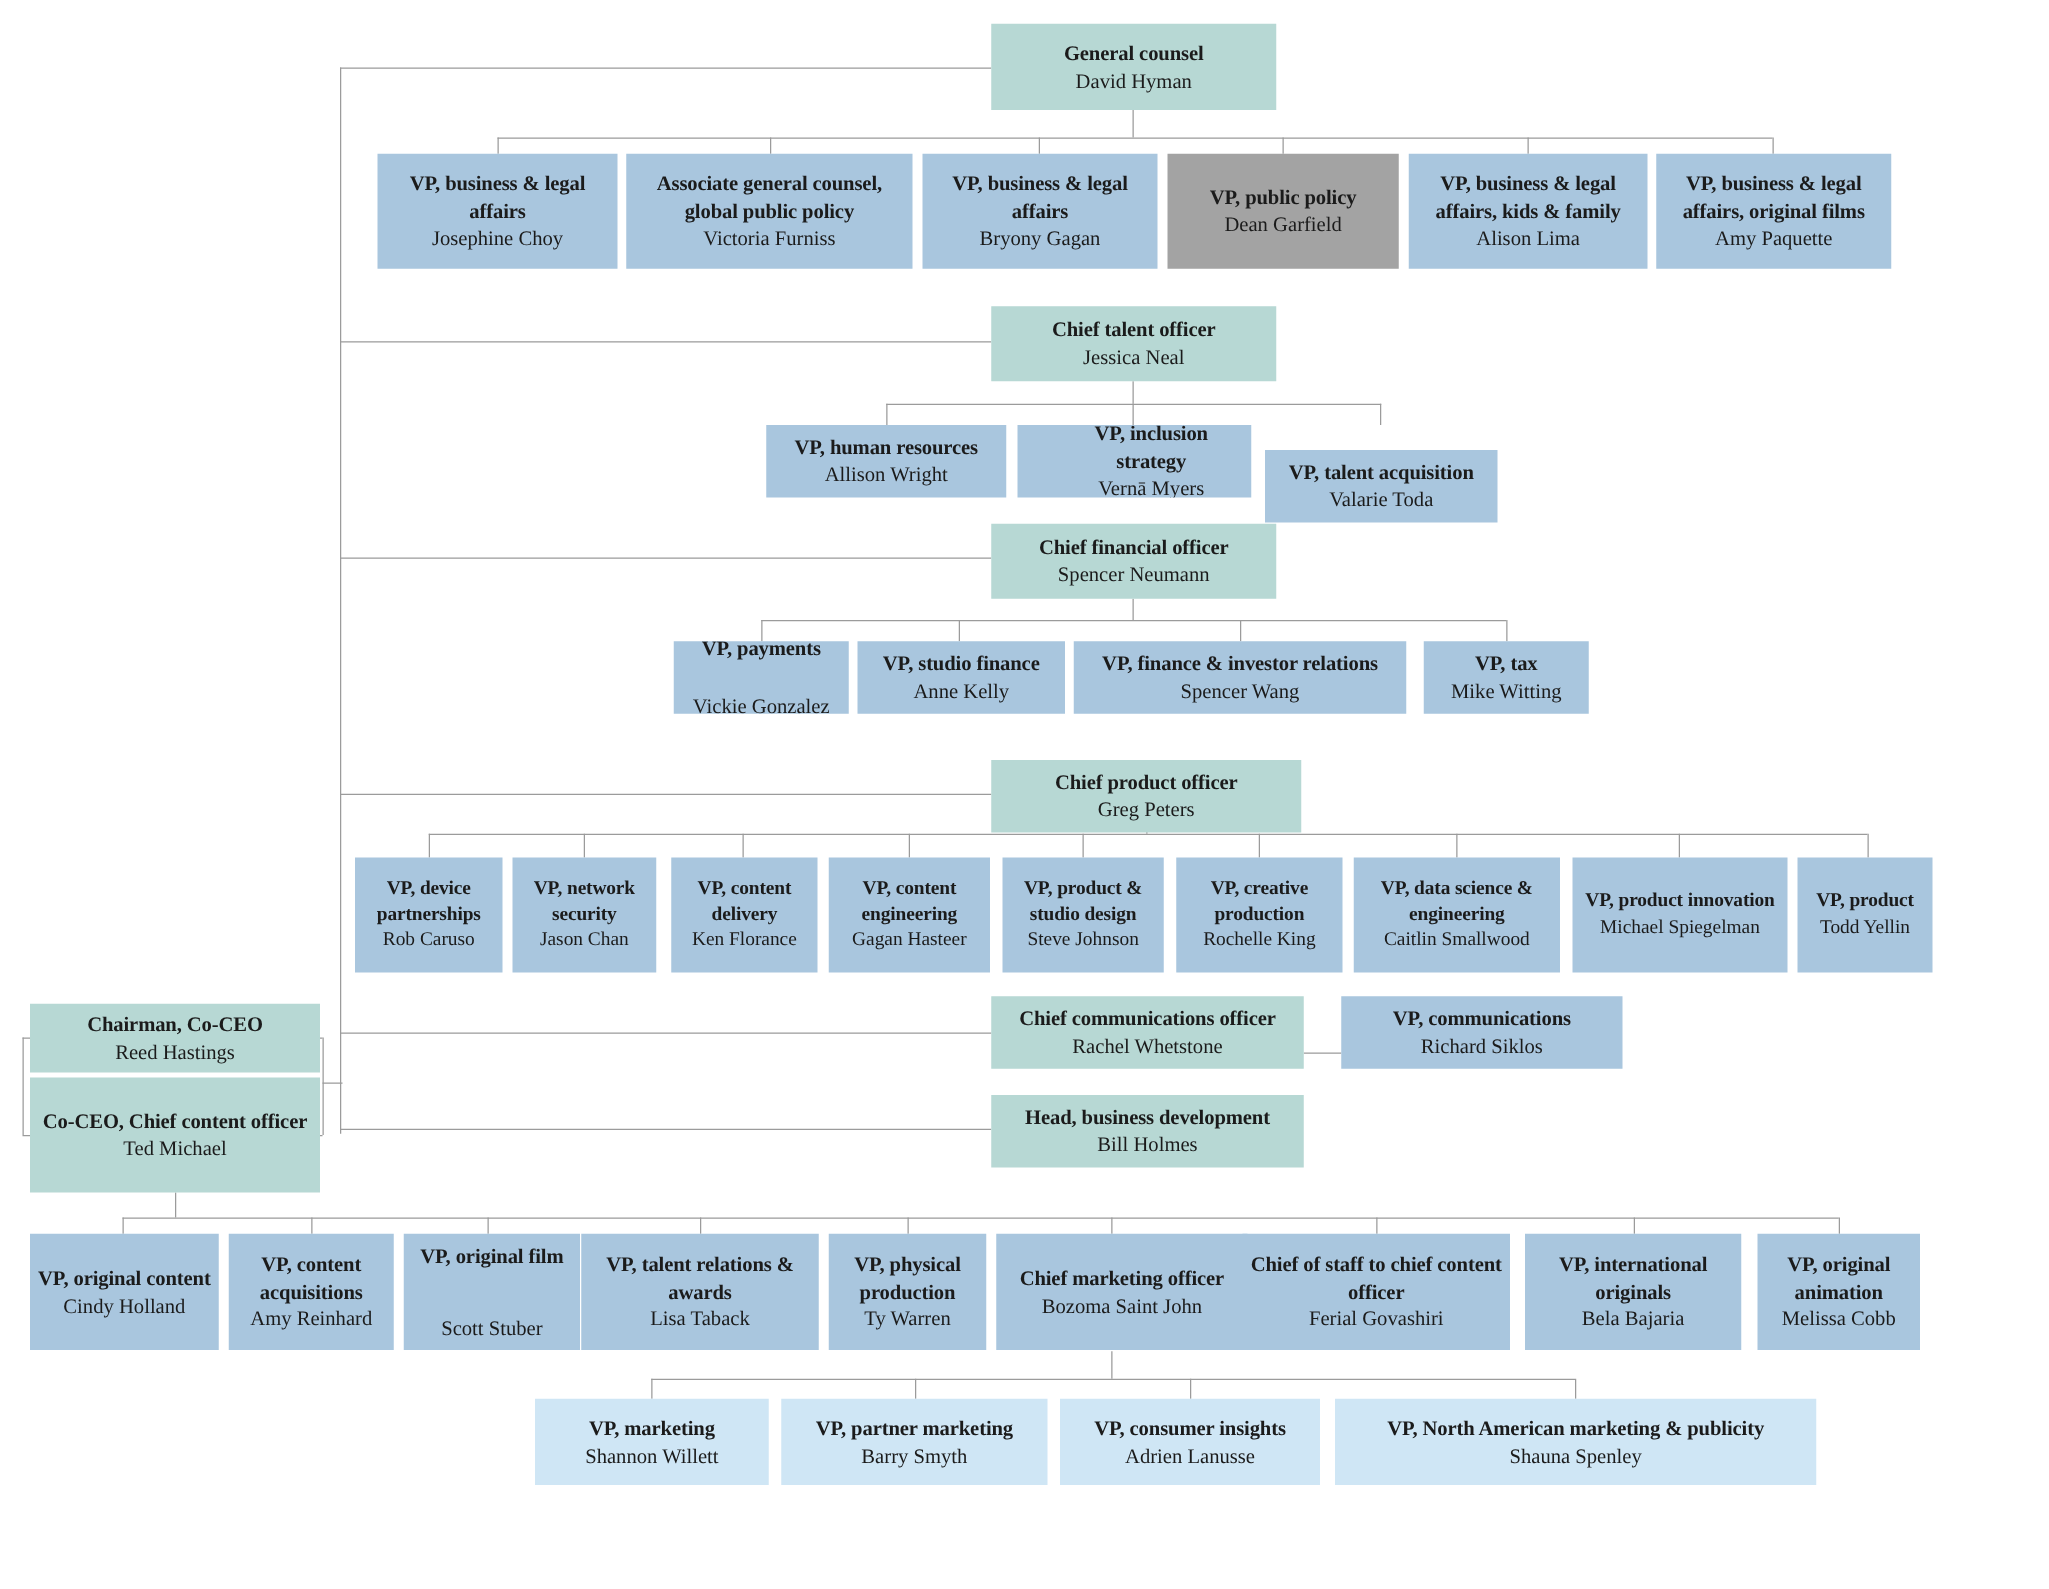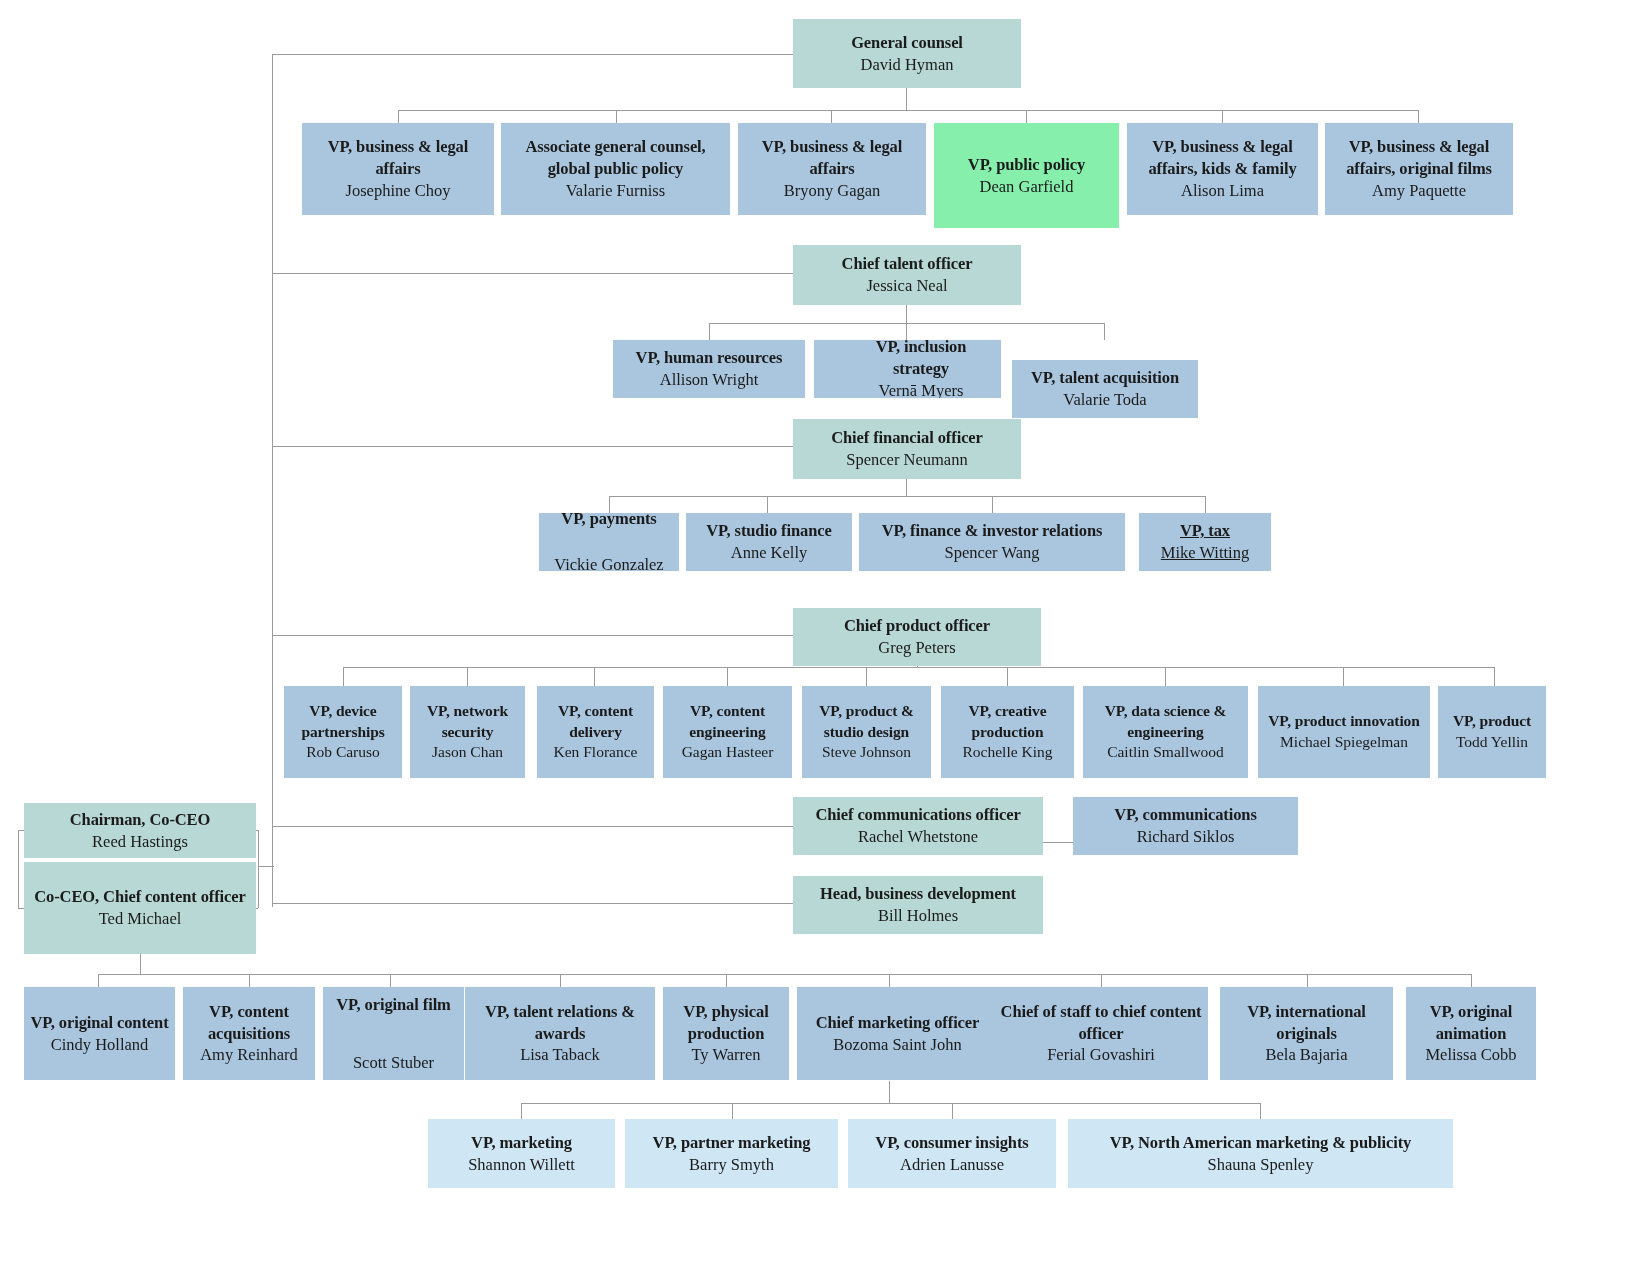--- a/index.html
+++ b/index.html
@@ -136,27 +136,27 @@
     <div class="title">General counsel</div>
     <div class="name">David Hyman</div>
   </div>
 
   <div class="box blue fs16" style="left: 302px; top: 123px; width: 192px; height: 92px; background: rgb(169, 198, 222);">
     <div class="title">VP, business &amp; legal affairs</div>
     <div class="name">Josephine Choy</div>
   </div>
   <div class="box blue fs16" style="left: 501px; top: 123px; width: 229px; height: 92px; background: rgb(169, 198, 222);">
     <div class="title">Associate general counsel, global public policy</div>
-    <div class="name">Valarie Furniss</div>
+    <div class="name">Victoria Furniss</div>
   </div>
   <div class="box blue fs16" style="left: 738px; top: 123px; width: 188px; height: 92px; background: rgb(169, 198, 222);">
     <div class="title">VP, business &amp; legal affairs</div>
     <div class="name">Bryony Gagan</div>
   </div>
-  <div class="box blue fs16" style="left: 934px; top: 123px; width: 185px; height: 105px; background: #86efac;">
+  <div class="box blue fs16" style="left: 934px; top: 123px; width: 185px; height: 92px; background: #a3a3a3;">
     <div class="title">VP, public policy</div>
     <div class="name">Dean Garfield</div>
   </div>
   <div class="box blue fs16" style="left: 1127px; top: 123px; width: 191px; height: 92px; background: rgb(169, 198, 222);">
     <div class="title">VP, business &amp; legal affairs, kids &amp; family</div>
     <div class="name">Alison Lima</div>
   </div>
   <div class="box blue fs16" style="left: 1325px; top: 123px; width: 188px; height: 92px; background: rgb(169, 198, 222);">
     <div class="title">VP, business &amp; legal affairs, original films</div>
     <div class="name">Amy Paquette</div>
@@ -188,21 +188,21 @@
     <div class="name">Vickie Gonzalez</div>
   </div>
   <div class="box blue fs16" style="left: 686px; top: 513px; width: 166px; height: 58px; background: rgb(169, 198, 222);">
     <div class="title">VP, studio finance</div>
     <div class="name">Anne Kelly</div>
   </div>
   <div class="box blue fs16" style="left: 859px; top: 513px; width: 266px; height: 58px; background: rgb(169, 198, 222);">
     <div class="title">VP, finance &amp; investor relations</div>
     <div class="name">Spencer Wang</div>
   </div>
-  <div class="box blue fs16" style="left: 1139px; top: 513px; width: 132px; height: 58px; background: rgb(169, 198, 222); text-decoration: underline;">
+  <div class="box blue fs16" style="left: 1139px; top: 513px; width: 132px; height: 58px; background: rgb(169, 198, 222);">
     <div class="title">VP, tax</div>
     <div class="name">Mike Witting</div>
   </div>
 
   <div class="box teal fs16" style="left: 793px; top: 608px; width: 248px; height: 58px; background: rgb(183, 216, 212);">
     <div class="title">Chief product officer</div>
     <div class="name">Greg Peters</div>
   </div>
 
   <div class="box blue fs15" style="left: 284px; top: 686px; width: 118px; height: 92px; background: rgb(169, 198, 222);">

